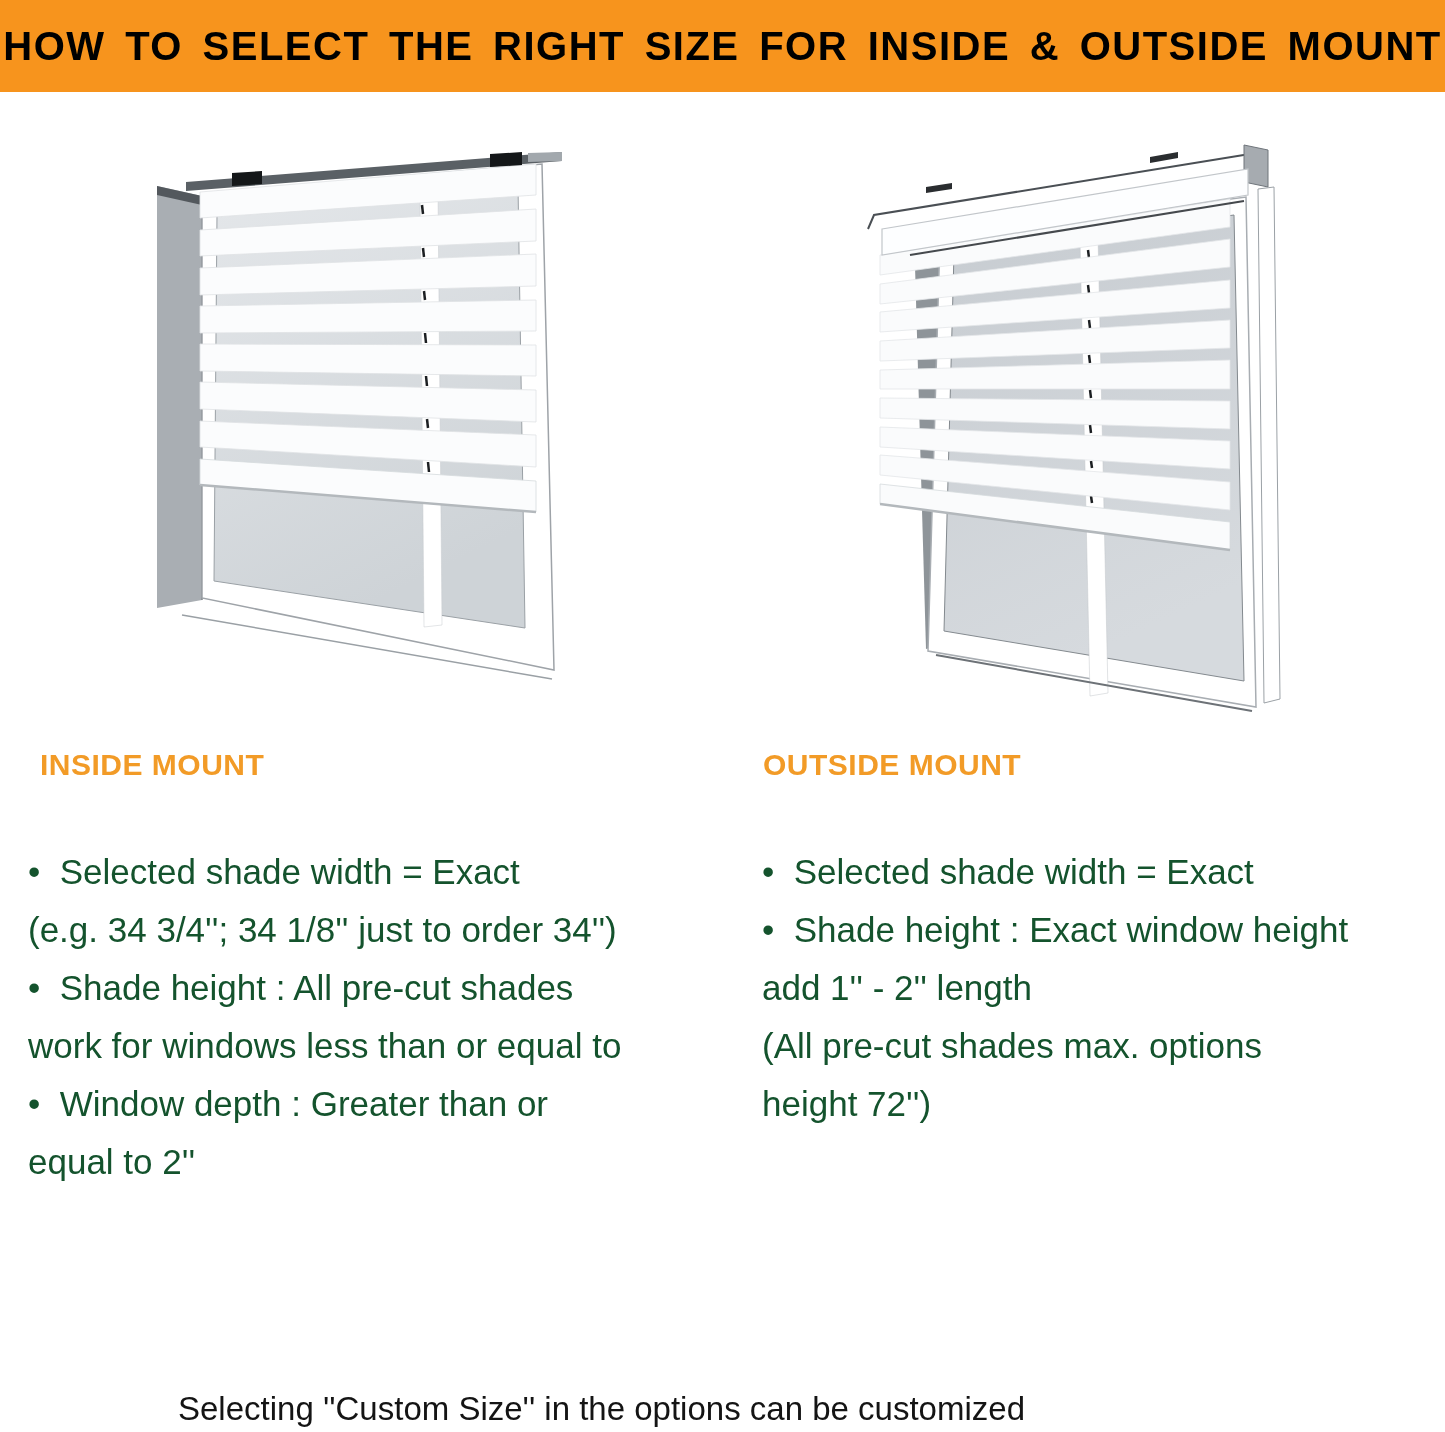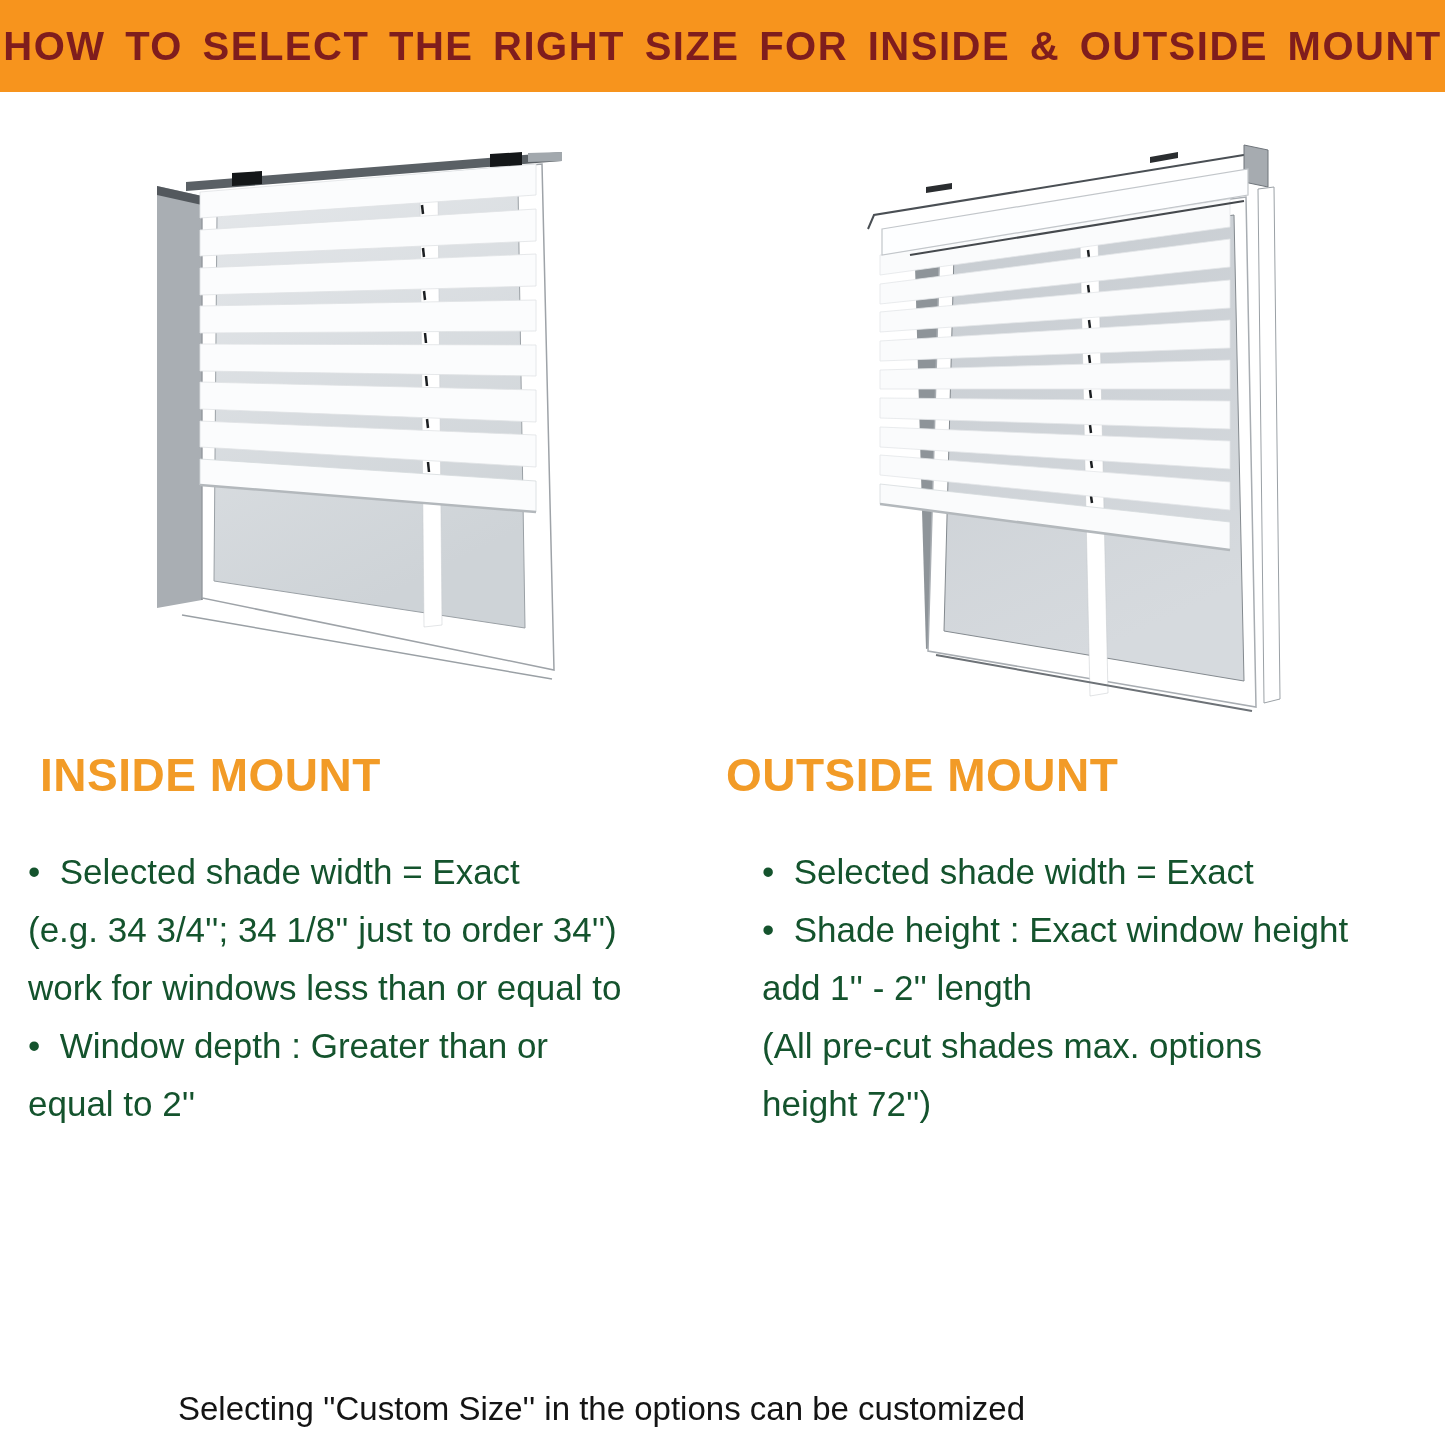--- a/index.html
+++ b/index.html
@@ -7,32 +7,32 @@
   .page {
     position:relative; width:1445px; height:1432px;
     background:#ffffff; overflow:hidden;
     font-family:"Liberation Sans", sans-serif;
   }
   .banner {
     position:absolute; left:0; top:0; width:1445px; height:92px;
     background:#F7941D; display:flex; align-items:center; justify-content:center;
   }
   .banner h1 {
-    color:#7f1d1d; font-size:40px; font-weight:800;
+    color:#000000; font-size:40px; font-weight:800;
     letter-spacing:1.5px; word-spacing:7px; white-space:nowrap;
   }
   .illus { position:absolute; }
   .illus-left  { left:122px; top:128px; width:560px; height:580px; }
   .illus-right { left:840px; top:133px; width:500px; height:602px; }
   .mount-heading {
-    position:absolute; top:748px; font-size:46px; font-weight:bold;
+    position:absolute; top:748px; font-size:30px; font-weight:bold;
     color:#F29B27; letter-spacing:0.5px; white-space:nowrap;
   }
   .heading-inside  { left:40px; }
-  .heading-outside { left:726px; }
+  .heading-outside { left:763px; }
   .col {
     position:absolute; top:843px; font-size:35px; color:#14532d;
     line-height:58px;
   }
   .col-left  { left:28px;  width:700px; }
   .col-right { left:762px; width:675px; }
   .line { white-space:pre-wrap; }
   .footer-note {
     position:absolute; left:12px; top:1390px; width:1179px;
     text-align:center; font-size:33px; color:#141414; white-space:nowrap;
@@ -161,20 +161,21 @@
       </g>
     </svg>
   </div>
 
   <div class="mount-heading heading-inside">INSIDE MOUNT</div>
   <div class="mount-heading heading-outside">OUTSIDE MOUNT</div>
 
   <div class="col col-left">
     <div class="line">•  Selected shade width = Exact</div>
     <div class="line">(e.g. 34 3/4''; 34 1/8'' just to order 34'')</div>
+    <div class="line">•  Shade height : All pre-cut shades</div>
     <div class="line">work for windows less than or equal to</div>
     <div class="line">•  Window depth : Greater than or</div>
     <div class="line">equal to 2''</div>
   </div>
 
   <div class="col col-right">
     <div class="line">•  Selected shade width = Exact</div>
     <div class="line">•  Shade height : Exact window height</div>
     <div class="line">add 1'' - 2'' length</div>
     <div class="line">(All pre-cut shades max. options</div>

